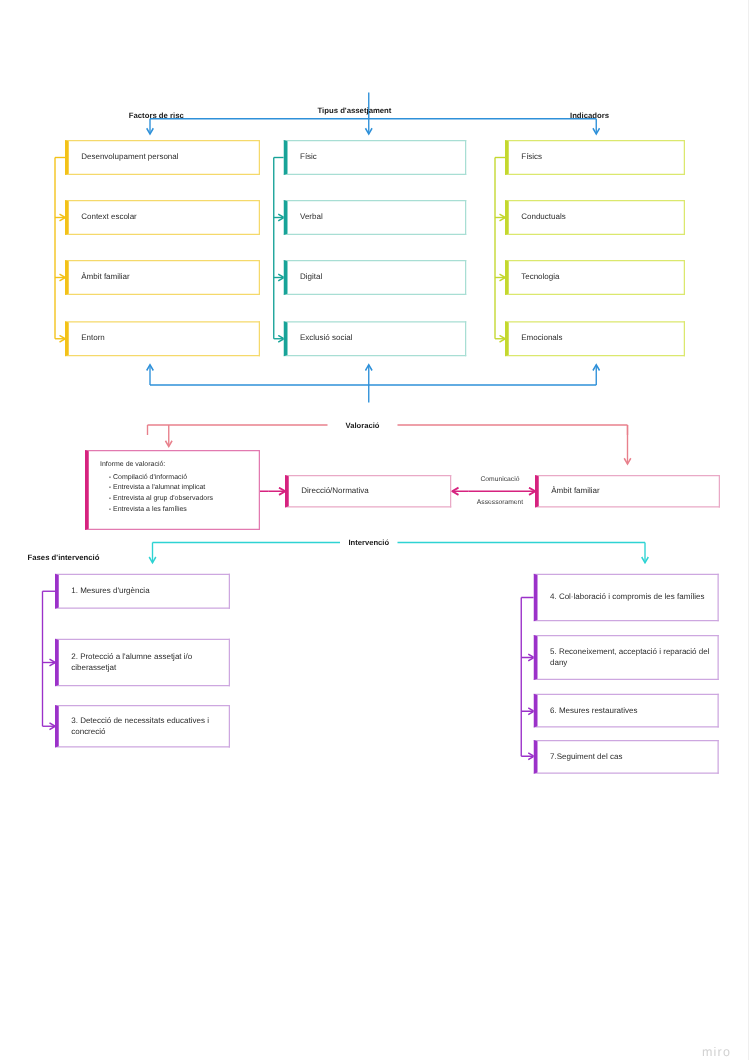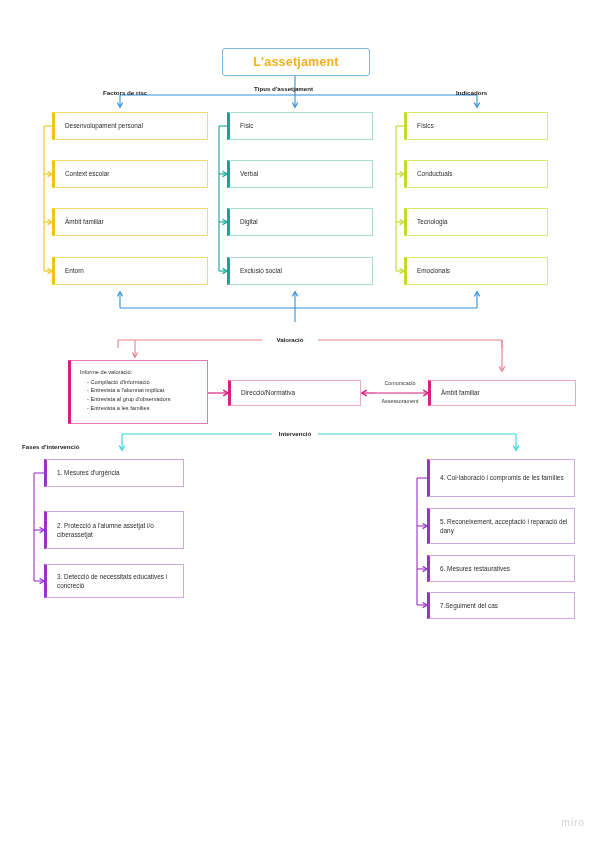--- a/index.html
+++ b/index.html
@@ -47,21 +47,21 @@
   #informe li{padding-left:7px;white-space:nowrap;}
 
   
   svg.layer{position:absolute;left:0;top:0;width:599px;height:848px;pointer-events:none;}
 
   .lbl{font-size:6.1px;font-weight:bold;fill:#1a1a1a;}
   .lbl2{font-size:5.4px;fill:#3a3a3a;font-weight:normal;}
 
   
   #watermark{
-    right:14px;bottom:20px;font-size:10px;color:#d2d2d2;letter-spacing:1px;
+    right:14px;bottom:0;font-size:10px;color:#d2d2d2;letter-spacing:1px;
   }
 </style>
 </head>
 <body>
 
 <div id="page">
 
   <svg class="layer">
     <defs>
       <marker id="ar-blue" markerWidth="7" markerHeight="7" refX="4.6" refY="3" orient="auto">
@@ -169,23 +169,20 @@
 
     <g stroke="#9b31c9" stroke-width="1.1" fill="none">
       <path d="M417,478 L417,605"></path>
       <path d="M417,478 L427,478"></path>
       <path d="M417,526 L427,526" marker-end="url(#ar-purple)"></path>
       <path d="M417,569 L427,569" marker-end="url(#ar-purple)"></path>
       <path d="M417,605 L427,605" marker-end="url(#ar-purple)"></path>
     </g>
   </svg>
 
-  <div class="abs" id="title-box">
-    <span>L'assetjament</span>
-  </div>
 
   <div class="abs col-head" style="left:103px;top:89px;">Factors de risc</div>
   <div class="abs col-head" style="left:254px;top:85px;">Tipus d'assetjament</div>
   <div class="abs col-head" style="left:456px;top:89px;">Indicadors</div>
 
   <div class="abs node yellow" style="left:52px;top:112px;width:156px;height:28px;">
     <span class="t">Desenvolupament personal</span>
   </div>
   <div class="abs node yellow" style="left:52px;top:160px;width:156px;height:28px;">
     <span class="t">Context escolar</span>

